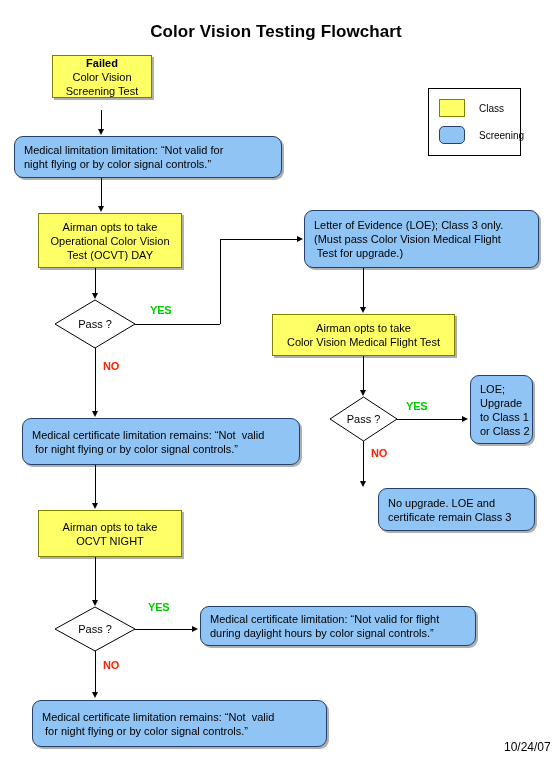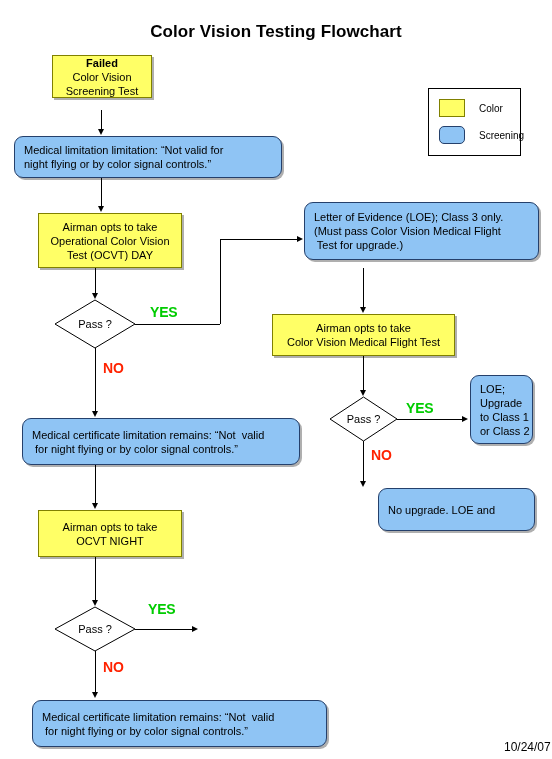--- a/index.html
+++ b/index.html
@@ -85,21 +85,21 @@
   .arrowright {
     position: absolute;
     width: 0; height: 0;
     border-top: 3.5px solid transparent;
     border-bottom: 3.5px solid transparent;
     border-left: 6px solid #000000;
   }
   
   .blabel {
     position: absolute;
-    font-size: 14px;
+    font-size: 11px;
     font-weight: bold;
     letter-spacing: -0.2px;
   }
   .yes { color: #00cc00; }
   .no { color: #ff2200; }
   
   .legend {
     position: absolute;
     box-sizing: border-box;
     background: #ffffff;
@@ -132,21 +132,21 @@
 </head>
 <body>
 
 <div id="canvas">
 
   <div class="title">Color Vision Testing Flowchart</div>
 
   <div class="legend" style="left:428px; top:88px; width:93px; height:68px;">
     <div class="legend-row" style="left:10px; top:10px;">
       <span class="swatch test"></span>
-      <span class="legend-label">Color</span>
+      <span class="legend-label">Class</span>
     </div>
     <div class="legend-row" style="left:10px; top:37px;">
       <span class="swatch limitation"></span>
       <span class="legend-label">Screening</span>
     </div>
   </div>
 
   <div class="node test" style="left:52px; top:55px; width:100px; height:43px;">
     <span class="ln b">Failed</span>
     <span class="ln">Color Vision</span>
@@ -183,21 +183,21 @@
   <div class="conn hline" style="left:135px; top:324px; width:85px;"></div>
   <div class="conn vline" style="left:220px; top:239px; height:85px;"></div>
   <div class="conn hline" style="left:220px; top:239px; width:78px;"></div>
   <div class="arrowright" style="left:297px; top:235.5px;"></div>
   <div class="blabel yes" style="left:150px; top:304px;">YES</div>
 
   <div class="conn vline" style="left:95px; top:348px; height:64px;"></div>
   <div class="arrowdown" style="left:92px; top:411px;"></div>
   <div class="blabel no" style="left:103px; top:360px;">NO</div>
 
-  <div class="node limitation leftal" style="left:304px; top:202px; width:235px; height:58px;">
+  <div class="node limitation leftal" style="left:304px; top:210px; width:235px; height:58px;">
     <span class="ln">Letter of Evidence (LOE); Class 3 only.</span>
     <span class="ln">(Must pass Color Vision Medical Flight</span>
     <span class="ln"> Test for upgrade.)</span>
   </div>
 
   <div class="conn vline" style="left:363px; top:268px; height:40px;"></div>
   <div class="arrowdown" style="left:360px; top:307px;"></div>
 
   <div class="node test" style="left:272px; top:314px; width:183px; height:42px;">
     <span class="ln">Airman opts to take</span>
@@ -224,20 +224,21 @@
 
   <div class="node limitation leftal" style="left:470px; top:375px; width:63px; height:69px;justify-content:center;">
     <span class="ln">LOE;</span>
     <span class="ln">Upgrade</span>
     <span class="ln">to Class 1</span>
     <span class="ln">or Class 2</span>
   </div>
 
   <div class="node limitation leftal" style="left:330px; top:488px; width:157px; height:43px;margin-left:48px;">
     <span class="ln">No upgrade. LOE and</span>
+    <span class="ln">certificate remain Class 3</span>
   </div>
 
   <div class="node limitation leftal" style="left:22px; top:418px; width:278px; height:47px;">
     <span class="ln">Medical certificate limitation remains: “Not  valid</span>
     <span class="ln"> for night flying or by color signal controls.”</span>
   </div>
 
   <div class="conn vline" style="left:95px; top:465px; height:39px;"></div>
   <div class="arrowdown" style="left:92px; top:503px;"></div>
 
@@ -257,20 +258,24 @@
   </div>
 
   <div class="conn hline" style="left:135px; top:629px; width:58px;"></div>
   <div class="arrowright" style="left:192px; top:625.5px;"></div>
   <div class="blabel yes" style="left:148px; top:601px;">YES</div>
 
   <div class="conn vline" style="left:95px; top:651px; height:42px;"></div>
   <div class="arrowdown" style="left:92px; top:692px;"></div>
   <div class="blabel no" style="left:103px; top:659px;">NO</div>
 
+  <div class="node limitation leftal" style="left:200px; top:606px; width:276px; height:40px;">
+    <span class="ln">Medical certificate limitation: “Not valid for flight</span>
+    <span class="ln">during daylight hours by color signal controls.”</span>
+  </div>
 
   <div class="node limitation leftal" style="left:32px; top:700px; width:295px; height:47px;">
     <span class="ln">Medical certificate limitation remains: “Not  valid</span>
     <span class="ln"> for night flying or by color signal controls.”</span>
   </div>
 
   <div class="datestamp" style="left:504px; top:740px;">10/24/07</div>
 
 </div>
 

